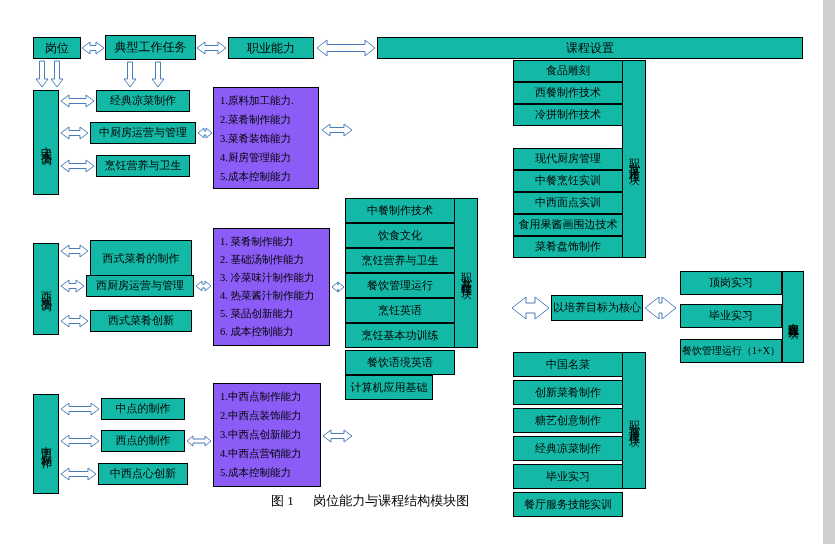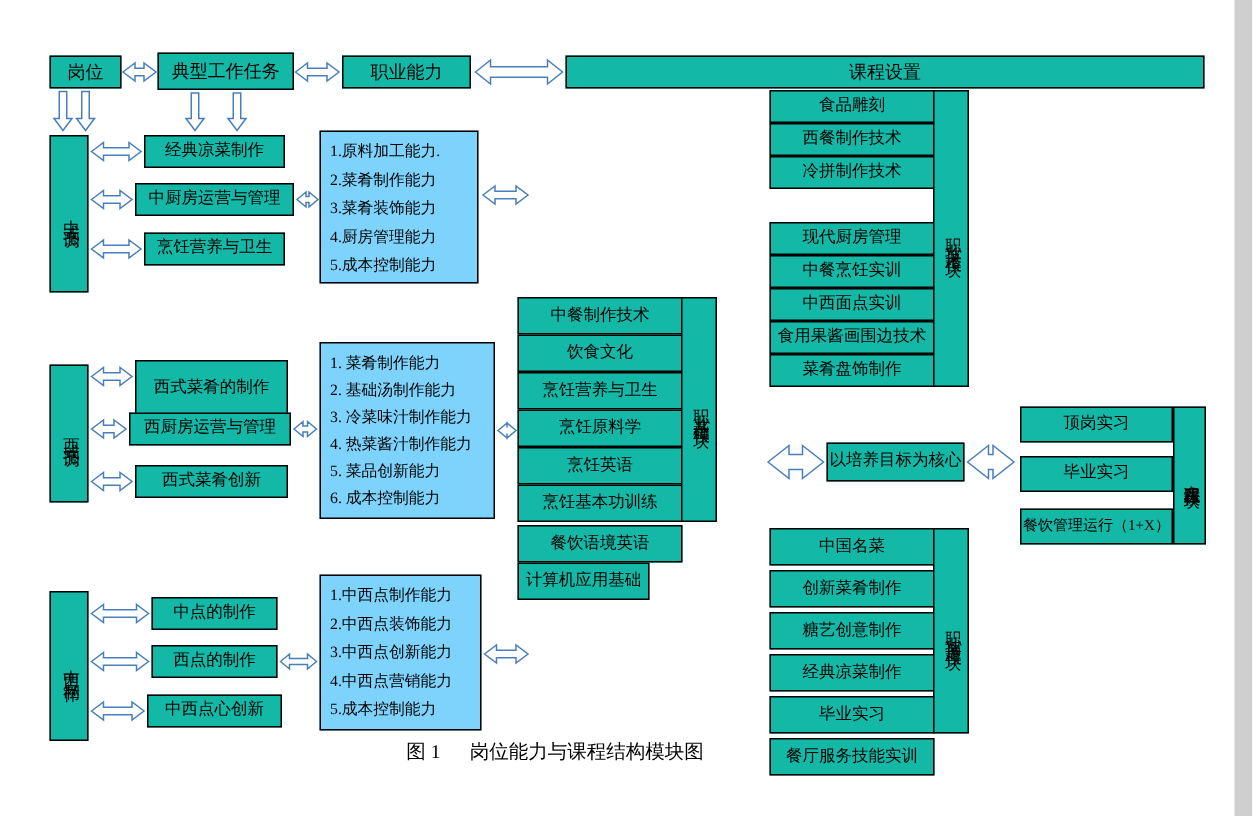--- a/index.html
+++ b/index.html
@@ -5,21 +5,21 @@
   html,body{margin:0;padding:0;background:#fff;}
   body{font-family:"Liberation Serif", serif;}
   .canvas{position:relative;width:835px;height:544px;background:#fff;overflow:hidden;}
   .arrows{position:absolute;left:0;top:0;z-index:1;}
   .box{position:absolute;border:1px solid #000;background:#14b8a6;display:flex;
        align-items:center;justify-content:center;font-size:11px;line-height:1.2;
        box-sizing:border-box;color:#000;white-space:nowrap;z-index:2;}
   .hd{font-size:12px;}
   .sm{font-size:10px;font-family:Liberation Serif, serif;}
   .vtext{writing-mode:vertical-rl;text-orientation:upright;letter-spacing:3px;}
-  .list{position:absolute;border:1px solid #000;background:#7dd3fc;font-size:10.5px;
+  .list{position:absolute;border:1px solid #000;background:#8b5cf6;font-size:10.5px;
         padding:6px 3px 0 6px;box-sizing:border-box;z-index:2;color:#000;}
   .list div{height:19px;white-space:nowrap;}
   .list.six div{height:18px;}
   .caption{position:absolute;font-size:13px;color:#000;white-space:pre;z-index:2;}
   .page-edge{position:absolute;right:0;top:0;width:12px;height:100%;background:#cfcfcf;z-index:0;}
 </style>
 </head>
 <body>
 
 <div class="canvas">
@@ -90,21 +90,21 @@
     <div>1.中西点制作能力</div>
     <div>2.中西点装饰能力</div>
     <div>3.中西点创新能力</div>
     <div>4.中西点营销能力</div>
     <div>5.成本控制能力</div>
   </div>
 
   <div class="box" style="left:345px;top:198px;width:110px;height:25px">中餐制作技术</div>
   <div class="box" style="left:345px;top:223px;width:110px;height:25px">饮食文化</div>
   <div class="box" style="left:345px;top:248px;width:110px;height:25px">烹饪营养与卫生</div>
-  <div class="box" style="left:345px;top:273px;width:110px;height:25px">烹饪原料学</div>
+  <div class="box" style="left:345px;top:273px;width:110px;height:25px">餐饮管理运行</div>
   <div class="box" style="left:345px;top:298px;width:110px;height:25px">烹饪英语</div>
   <div class="box" style="left:345px;top:323px;width:110px;height:25px">烹饪基本功训练</div>
   <div class="box" style="left:345px;top:350px;width:110px;height:25px">餐饮语境英语</div>
   <div class="box" style="left:345px;top:375px;width:88px;height:25px">计算机应用基础</div>
   <div class="box vtext" style="left:454px;top:198px;width:24px;height:150px">职业基础模块</div>
 
   <div class="box" style="left:513px;top:60px;width:110px;height:22px">食品雕刻</div>
   <div class="box" style="left:513px;top:82px;width:110px;height:22px">西餐制作技术</div>
   <div class="box" style="left:513px;top:104px;width:110px;height:22px">冷拼制作技术</div>
   <div class="box" style="left:513px;top:148px;width:110px;height:22px">现代厨房管理</div>

